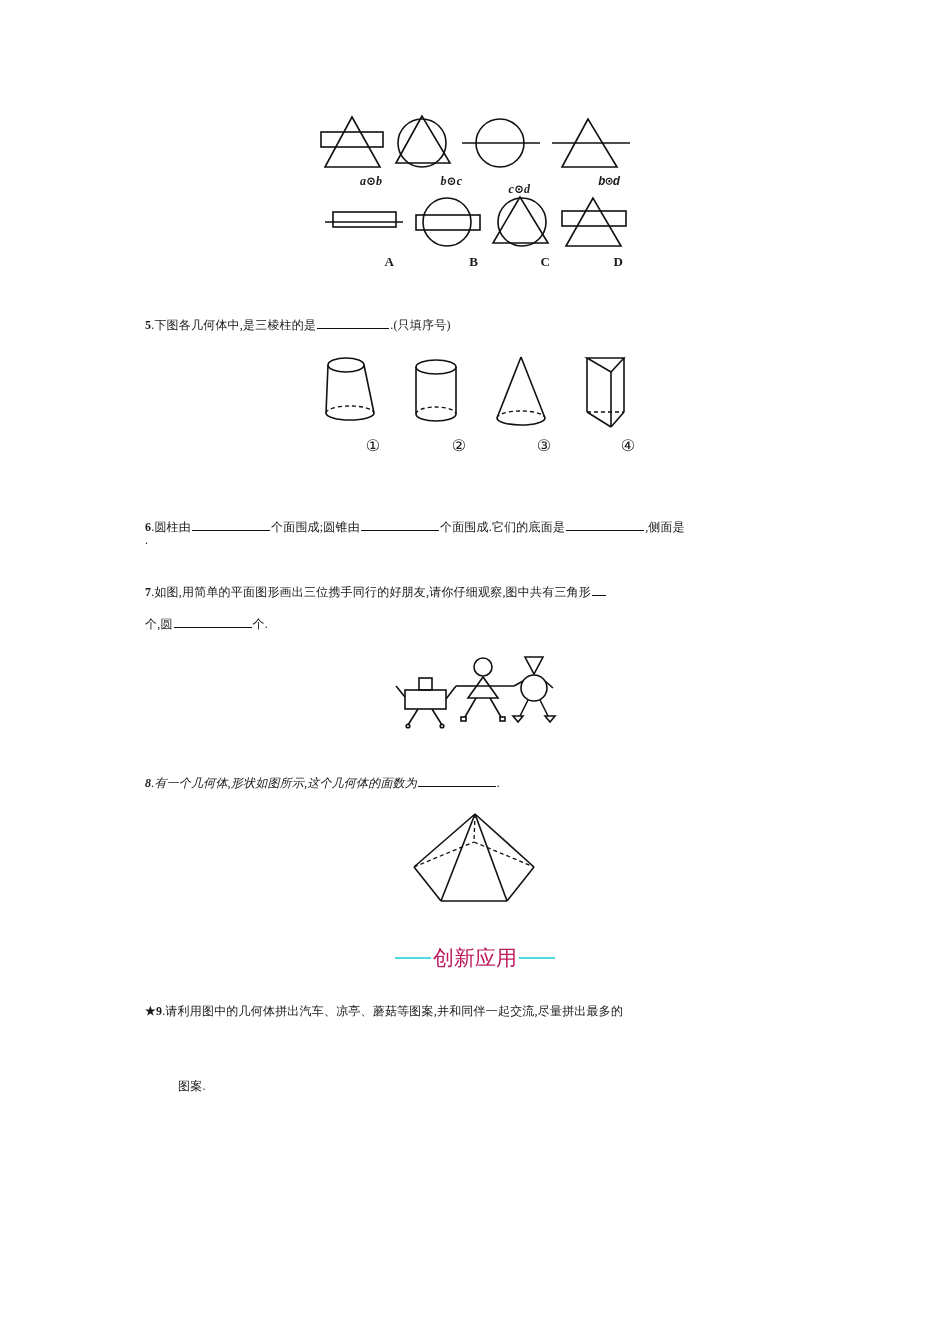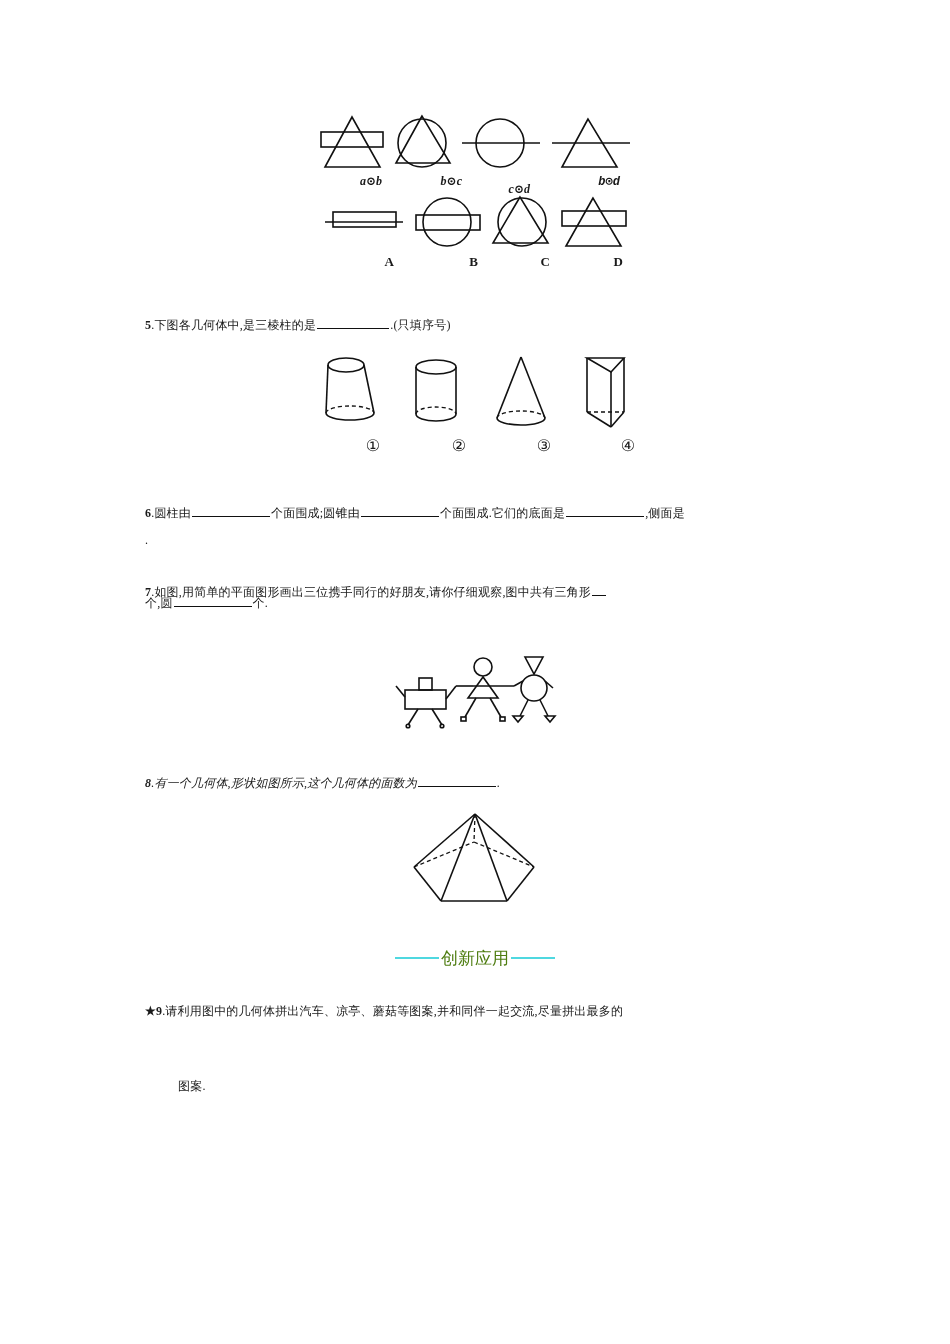--- a/index.html
+++ b/index.html
@@ -21,21 +21,21 @@
       position: absolute; font-size: 13px; text-align: right; width: 60px;
       margin-left: -30px;
     }
     .fig-label.italic { font-style: italic; font-weight: bold; font-size: 12px; }
     .fig-label.bold { font-weight: bold; font-size: 13px; }
     .section-title {
       position: absolute; top: 947px; left: 395px; width: 160px; height: 22px;
       display: flex; align-items: center; justify-content: center;
     }
     .section-title .bar { flex: 1; height: 2px; background: #4fd8e0; }
-    .section-title .txt { color: #4d7c0f; font-size: 17px; padding: 0 2px; font-family: "DejaVu Sans", sans-serif; }
+    .section-title .txt { color: #be185d; font-size: 21px; padding: 0 2px; font-family: "DejaVu Sans", sans-serif; }
     svg { position: absolute; overflow: visible; }
     svg .s { fill: none; stroke: #111; stroke-width: 1.6; }
     svg .d { fill: none; stroke: #111; stroke-width: 1.3; stroke-dasharray: 4 3; }
   </style>
 </head>
 <body>
 
 <div>
   <svg width="950" height="300" style="left:0;top:0;">
 
@@ -112,29 +112,29 @@
       <line class="s" x1="624" y1="412" x2="611" y2="427"></line>
       <line class="d" x1="587" y1="412" x2="624" y2="412"></line>
     </g>
   </svg>
   <span class="fig-label" style="left:350px;top:436px;font-size:16px;">①</span>
   <span class="fig-label" style="left:436px;top:436px;font-size:16px;">②</span>
   <span class="fig-label" style="left:521px;top:436px;font-size:16px;">③</span>
   <span class="fig-label" style="left:605px;top:436px;font-size:16px;">④</span>
 </div>
 
-<div class="line" style="top:501px;">
+<div class="line" style="top:515px;">
   <span class="num">6</span><span>.圆柱由</span><span class="blank" style="width:78px;"></span><span>个面围成;圆锥由</span><span class="blank" style="width:78px;"></span><span>个面围成.它们的底面是</span><span class="blank" style="width:78px;"></span><span>,侧面是</span>
 </div>
 <div class="line" style="top:530px;">.</div>
 
 <div class="line" style="top:580px;">
   <span class="num">7</span><span>.如图,用简单的平面图形画出三位携手同行的好朋友,请你仔细观察,图中共有三角形</span><span class="blank" style="width:14px;"></span>
 </div>
-<div class="line" style="top:591px;">
+<div class="line" style="top:612px;">
   <span>个,圆</span><span class="blank" style="width:78px;"></span><span>个.</span>
 </div>
 
 <svg width="950" height="740" style="left:0;top:0;">
 
   <rect class="s" x="419" y="678" width="13" height="12"></rect>
   <rect class="s" x="405" y="690" width="41" height="19"></rect>
   <line class="s" x1="405" y1="697" x2="396" y2="686"></line>
   <line class="s" x1="446" y1="699" x2="456" y2="686"></line>
   <line class="s" x1="456" y1="686" x2="473" y2="686"></line>

